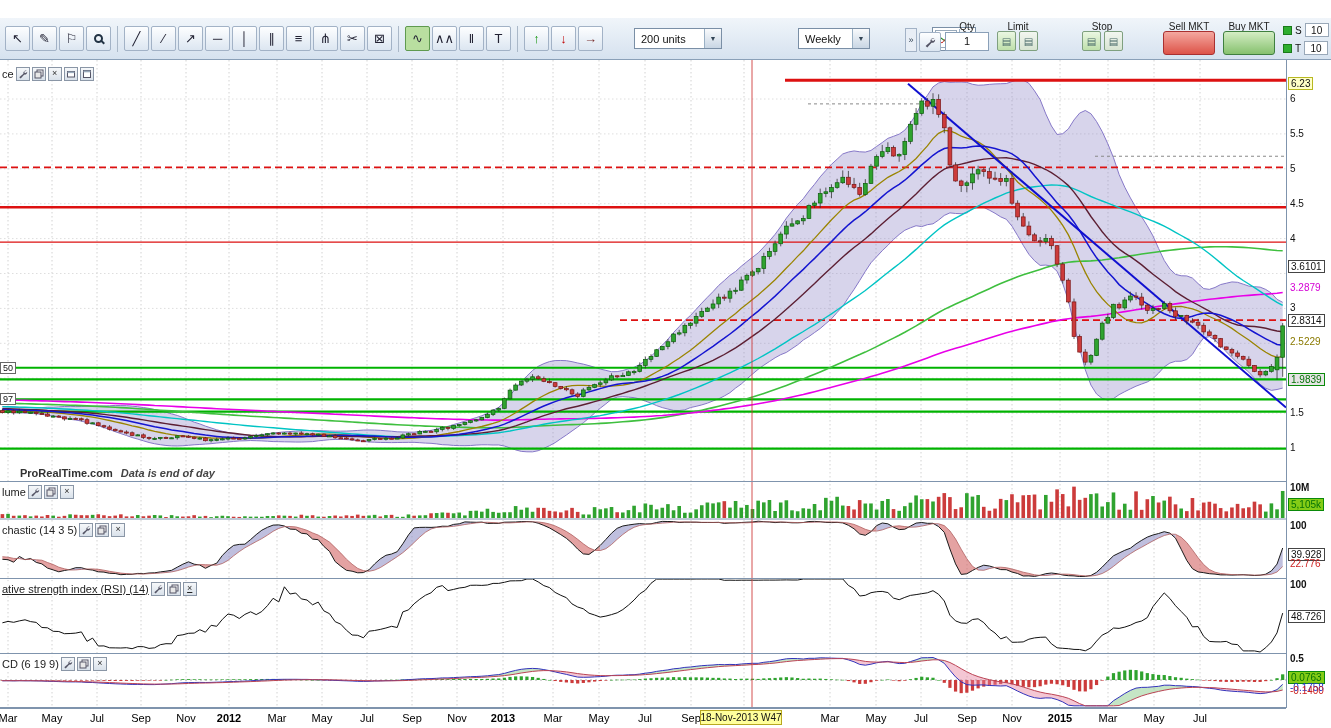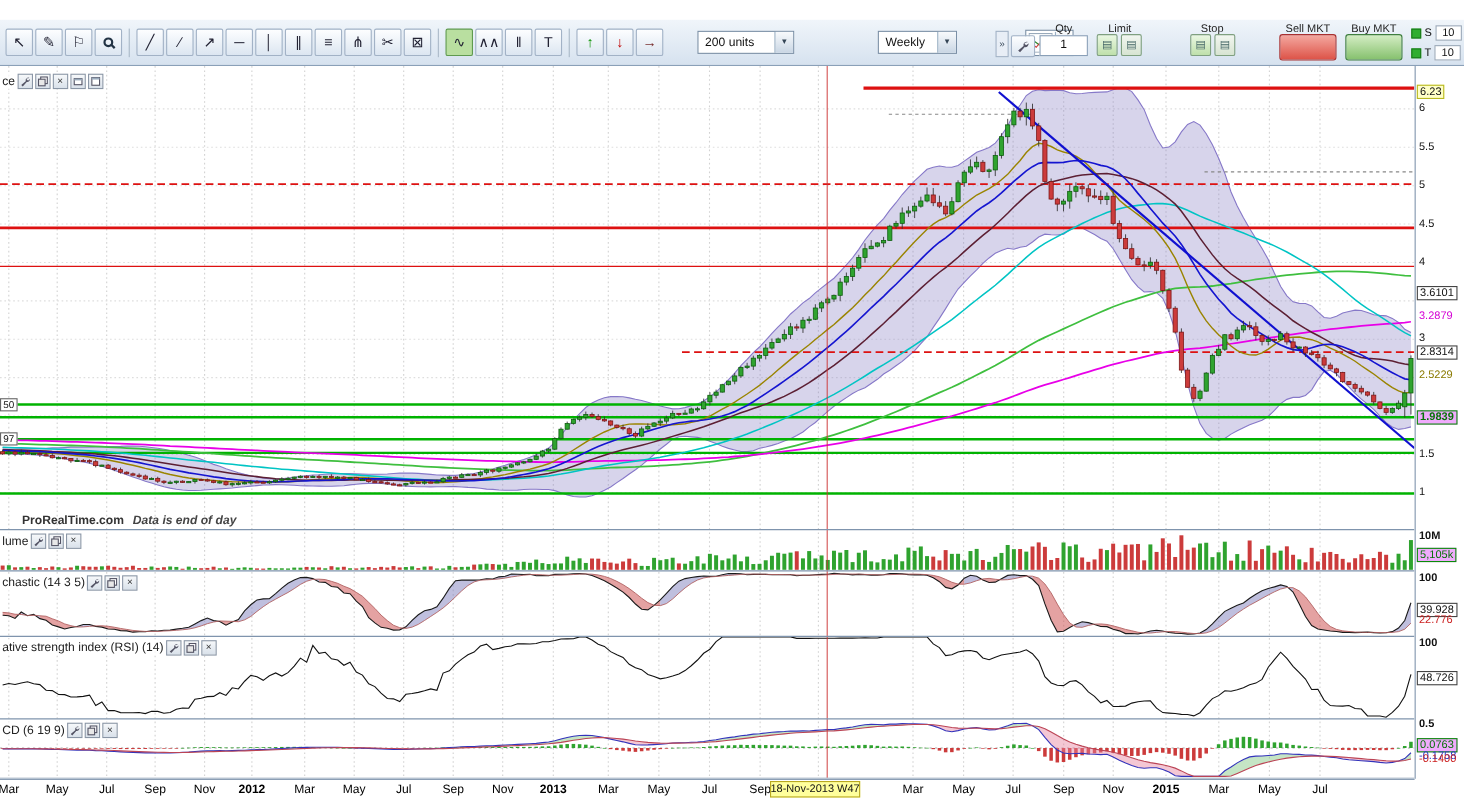--- a/index.html
+++ b/index.html
@@ -72,22 +72,22 @@
   .watermark .brand{font-weight:bold;}
   .watermark .note{font-style:italic;font-weight:bold;margin-left:8px;color:#444;}
   .left-lab{position:absolute;left:0;background:#fff;border:1px solid #666;font-size:9px;padding:0 2px;z-index:6;}
 
   
   .price-axis{position:absolute;left:1286px;top:0;width:45px;height:648px;background:#fff;
     border-left:1px solid #7f94ad;z-index:6;}
   .axlabel{position:absolute;left:3px;font-size:10px;color:#111;white-space:nowrap;}
   .axlabel.box{background:#fff;border:1px solid #444;padding:0 2px;left:1px;}
   .axlabel.box-yellow{background:#ffffc8;border:1px solid #b8b820;padding:0 2px;left:1px;}
-  .axlabel.box-green{background:#f0abfc;border:1px solid #0a8a0a;color:#067306;padding:0 2px;left:1px;font-weight:bold;}
-  .axlabel.green-box{background:#f0abfc;border:1px solid #0a8a0a;color:#067306;padding:0 2px;left:1px;}
+  .axlabel.box-green{background:#e5e5e5;border:1px solid #0a8a0a;color:#067306;padding:0 2px;left:1px;}
+  .axlabel.green-box{background:#84cc16;border:1px solid #0a8a0a;color:#067306;padding:0 2px;left:1px;}
   .axlabel.red{color:#cc2222;}
   .axlabel.magenta{color:#d400d4;}
   .axlabel.olive{color:#8a7a00;}
   .axlabel.blue{color:#2233cc;}
   .axlabel.bold{font-weight:bold;}
 
   
   .x-axis{position:absolute;left:0;top:648px;width:1286px;height:20px;background:#fff;border-top:1px solid #7f94ad;z-index:6;}
   .xtick{position:absolute;top:3px;transform:translateX(-50%);font-size:11px;color:#000;white-space:nowrap;}
   .xtick.bold{font-weight:bold;}
@@ -1278,21 +1278,21 @@
       <span class="ph-btn">
           <svg width="10" height="10">
             <rect x="3" y="1" width="6" height="6" fill="#fff" stroke="#556"></rect>
             <rect x="1" y="3" width="6" height="6" fill="#e8e8e8" stroke="#556"></rect>
           </svg>
         </span>
       <span class="ph-btn">
           <span>×</span>
         </span>
     </div>
-    <div class="panel-header" style="left:0;top:521px;">
+    <div class="panel-header" style="left:0;top:521px;text-decoration:underline;">
       <span>ative strength index (RSI) (14)</span>
       <span class="ph-btn">
           <svg width="10" height="10">
             <path d="M8.8 1.8A2.5 2.5 0 0 0 5.4 4.8L1.3 8.2l1.4 1.4 3.6-4a2.5 2.5 0 0 0 2.9-2.8L7.8 4.1 6.5 3.7 6.2 2.4z" fill="#556"></path>
           </svg>
         </span>
       <span class="ph-btn">
           <svg width="10" height="10">
             <rect x="3" y="1" width="6" height="6" fill="#fff" stroke="#556"></rect>
             <rect x="1" y="3" width="6" height="6" fill="#e8e8e8" stroke="#556"></rect>

